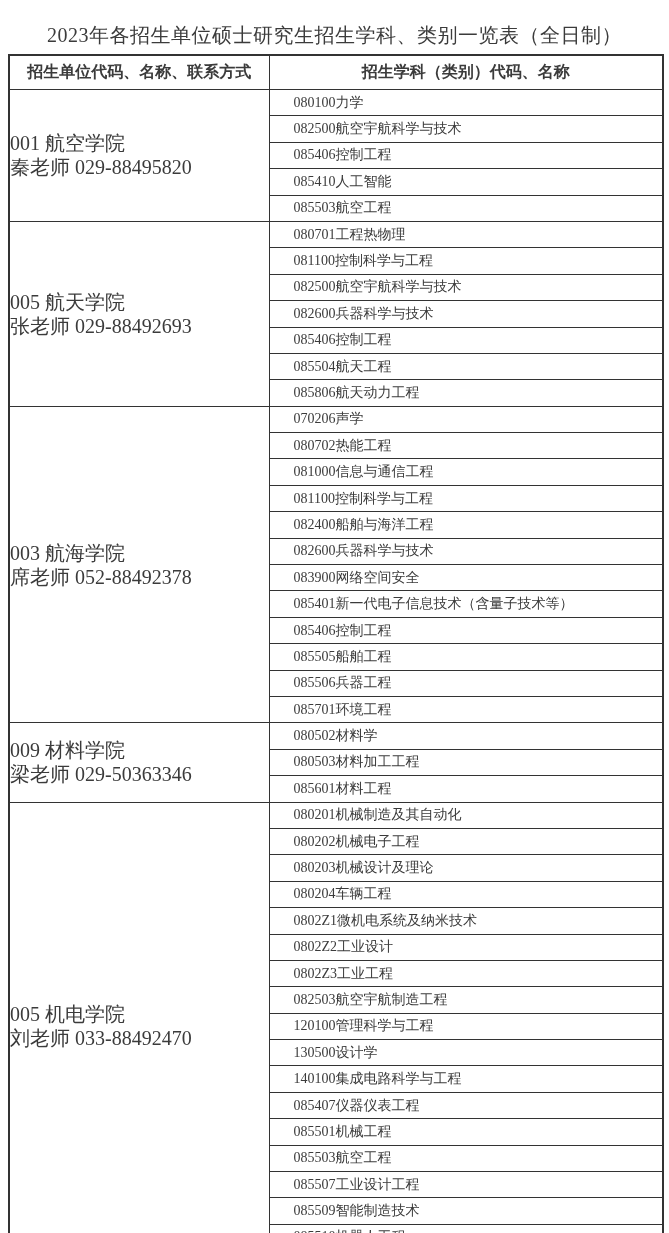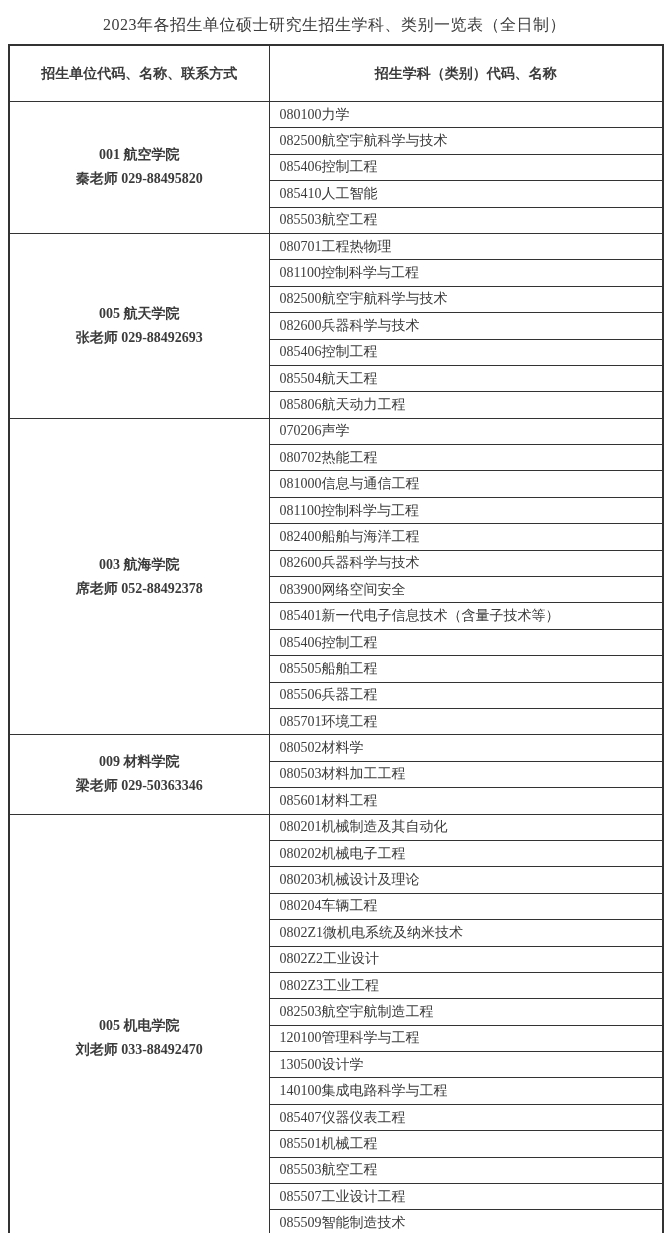--- a/index.html
+++ b/index.html
@@ -14,61 +14,59 @@
     color: var(--text, #3b3b3b);
     font-family: "Liberation Serif", "DejaVu Serif", serif;
   }
   .page {
     width: 669px;
     height: 1233px;
     position: relative;
   }
   .doc-title {
     text-align: center;
-    font-size: 16px;
+    font-size: 20px;
     line-height: 18px;
-    padding: 16px 0 10px 0;
+    padding: 26px 0 10px 0;
     letter-spacing: 0.5px;
   }
   table.admissions-table {
     border-collapse: collapse;
     table-layout: fixed;
     width: 654px;
     margin-left: 8px;
     border: 2px solid var(--border, #333333);
   }
   col.col-unit { width: 260px; }
   col.col-subject { width: 394px; }
   th, td {
     border: 1px solid var(--border, #333333);
     overflow: hidden;
     white-space: nowrap;
   }
   thead th {
     font-weight: bold;
-    font-size: 14px;
+    font-size: 16px;
     height: 25px;
     text-align: center;
-    padding: 15px;
+    padding: 4px;
     border-bottom: 1px solid var(--border, #333333);
   }
   td.subject-cell {
     font-size: 14px;
     height: 25.4px;
-    padding: 0 4px 0 10px;
+    padding: 0 4px 0 24px;
     text-align: left;
     vertical-align: middle;
   }
   td.unit-cell {
-    text-align: center;
     vertical-align: middle;
-    font-size: 14px;
+    font-size: 20px;
     line-height: 24px;
     padding: 0;
-    font-weight: bold;
   }
   tr.partial-row td {
     height: 24px;
     border-bottom: none;
   }
 </style>
 </head>
 <body style="--text: #3b3b3b; --border: #333333; --bg: #ffffff;">
 
 <div class="page">

